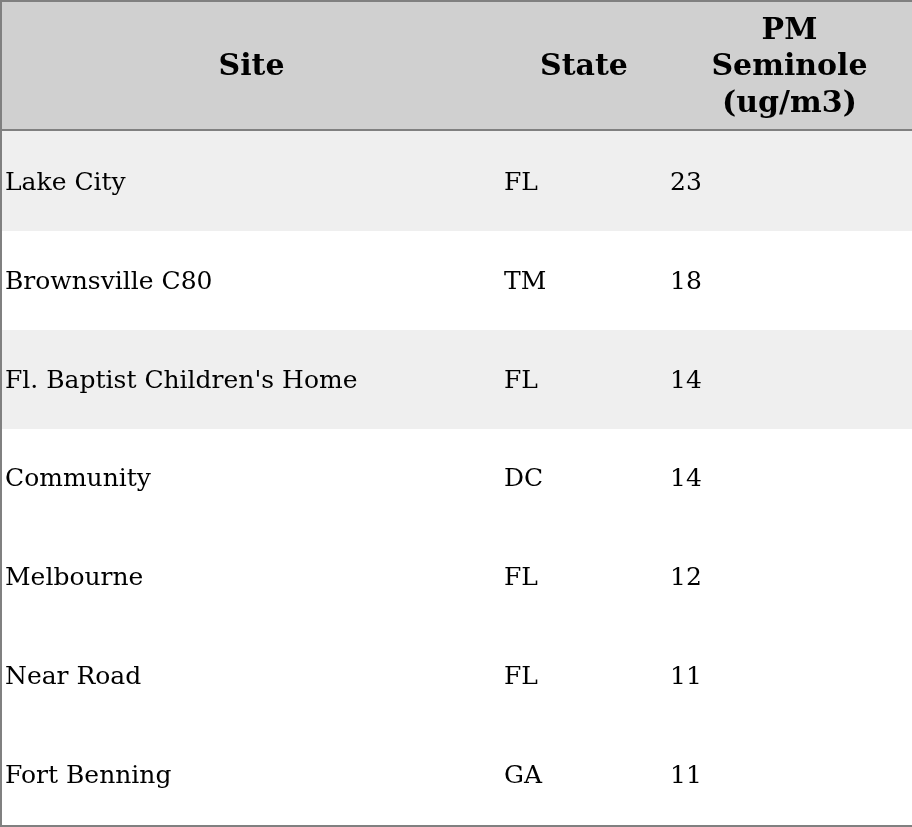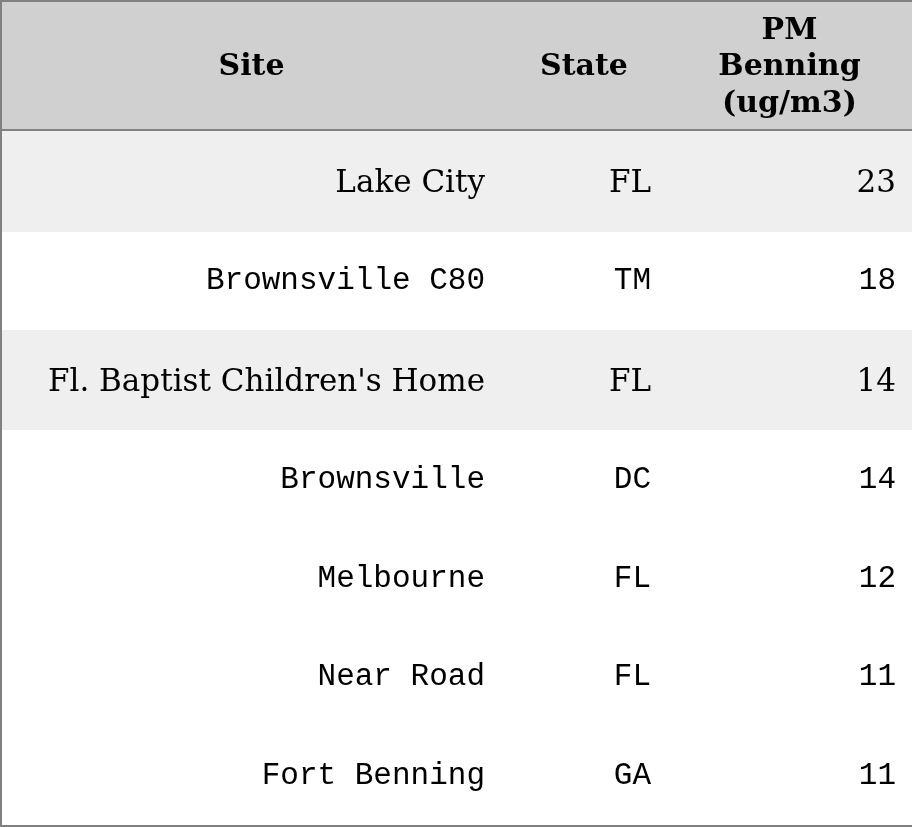--- a/index.html
+++ b/index.html
@@ -31,66 +31,66 @@
     font-weight:bold;
     font-size:30px;
     line-height:1.22;
     text-align:center;
     vertical-align:middle;
     height:127px;
     white-space:pre-line;
     padding:0;
   }
   tbody td{
-    text-align:right;
+    text-align:left;
     vertical-align:middle;
-    font-size:31px;
-    padding:16px;
+    font-size:25px;
+    padding:3px;
     overflow:hidden;
     white-space:nowrap;
   }
   tbody tr.odd{background:var(--row-alt);}
-  tbody tr.even{background:var(--row);font-family:Liberation Mono, monospace;}
+  tbody tr.even{background:var(--row);}
 </style>
 </head>
 <body>
 
 <table>
   <colgroup>
     <col class="c-site">
     <col class="c-state">
     <col class="c-pm">
   </colgroup>
   <thead>
     <tr>
       <th>Site</th>
       <th>State</th>
       <th>PM
-Benning
+Seminole
 (ug/m3)</th>
     </tr>
   </thead>
   <tbody>
       <tr class="odd">
         <td>Lake City</td>
         <td>FL</td>
         <td>23</td>
       </tr>
       <tr class="even">
         <td>Brownsville C80</td>
         <td>TM</td>
         <td>18</td>
       </tr>
       <tr class="odd">
         <td>Fl. Baptist Children's Home</td>
         <td>FL</td>
         <td>14</td>
       </tr>
       <tr class="even">
-        <td>Brownsville</td>
+        <td>Community</td>
         <td>DC</td>
         <td>14</td>
       </tr>
       <tr class="even">
         <td>Melbourne</td>
         <td>FL</td>
         <td>12</td>
       </tr>
       <tr class="even">
         <td>Near Road</td>

